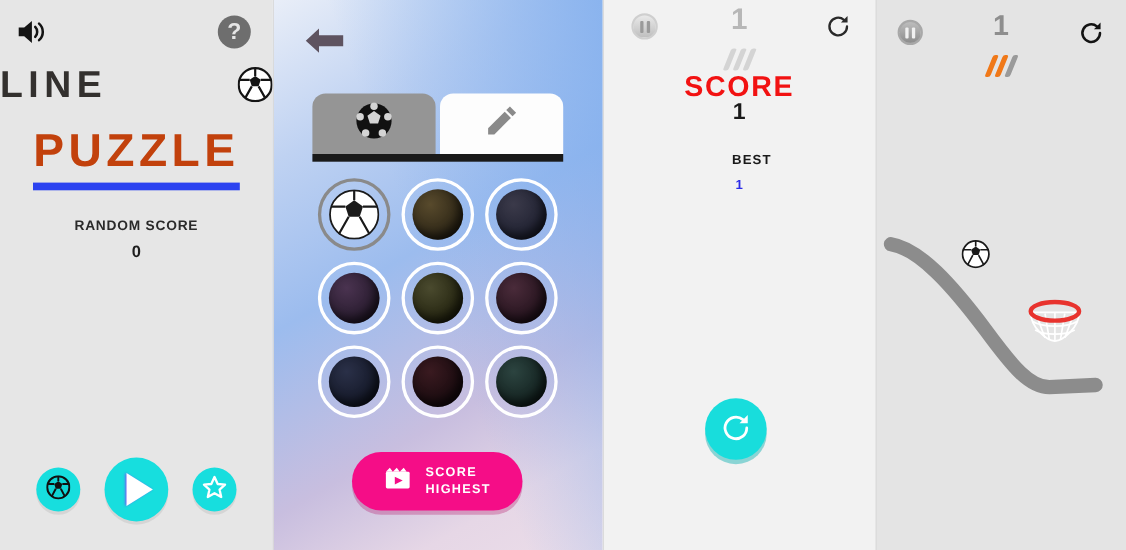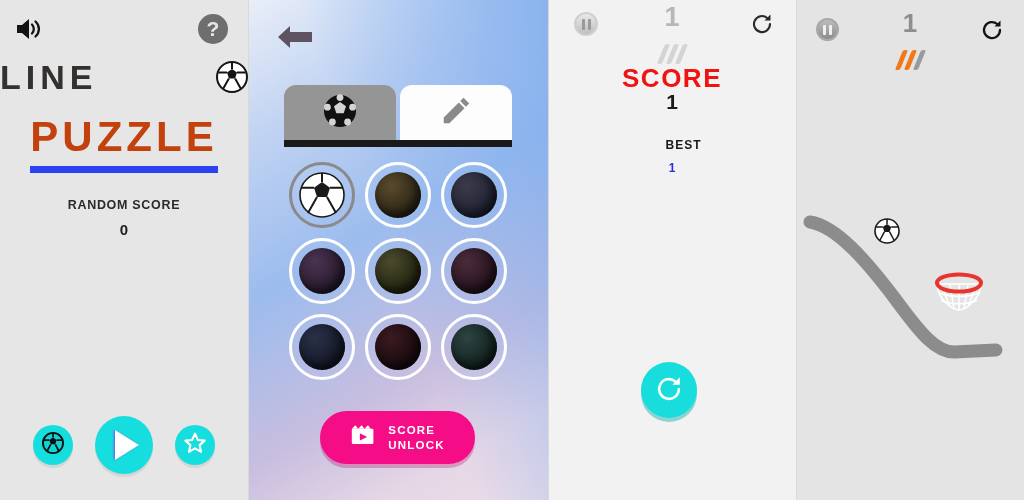--- a/index.html
+++ b/index.html
@@ -404,21 +404,21 @@
     <button class="unlock-btn">
       <span>
         <svg viewBox="0 0 30 26" width="27" height="24">
           <path d="M2 5 L6 1 L9 5 Z M9 5 L13 1 L16 5 Z M16 5 L20 1 L23 5 Z" fill="#ffffff"></path>
           <rect x="2" y="5" width="24" height="17" rx="1.5" fill="#ffffff"></rect>
           <polygon points="11,10 19,14 11,18" fill="#F50D87"></polygon>
         </svg>
       </span>
       <span class="unlock-text">
         <span>SCORE</span><br>
-        <span>UNLOCK</span>
+        <span>HIGHEST</span>
       </span>
     </button>
   </div>
 
   <div class="panel-score">
 
     <div class="hud">
       <div class="pause-btn">
         <span class="pause-bar"></span>
         <span class="pause-bar"></span>

